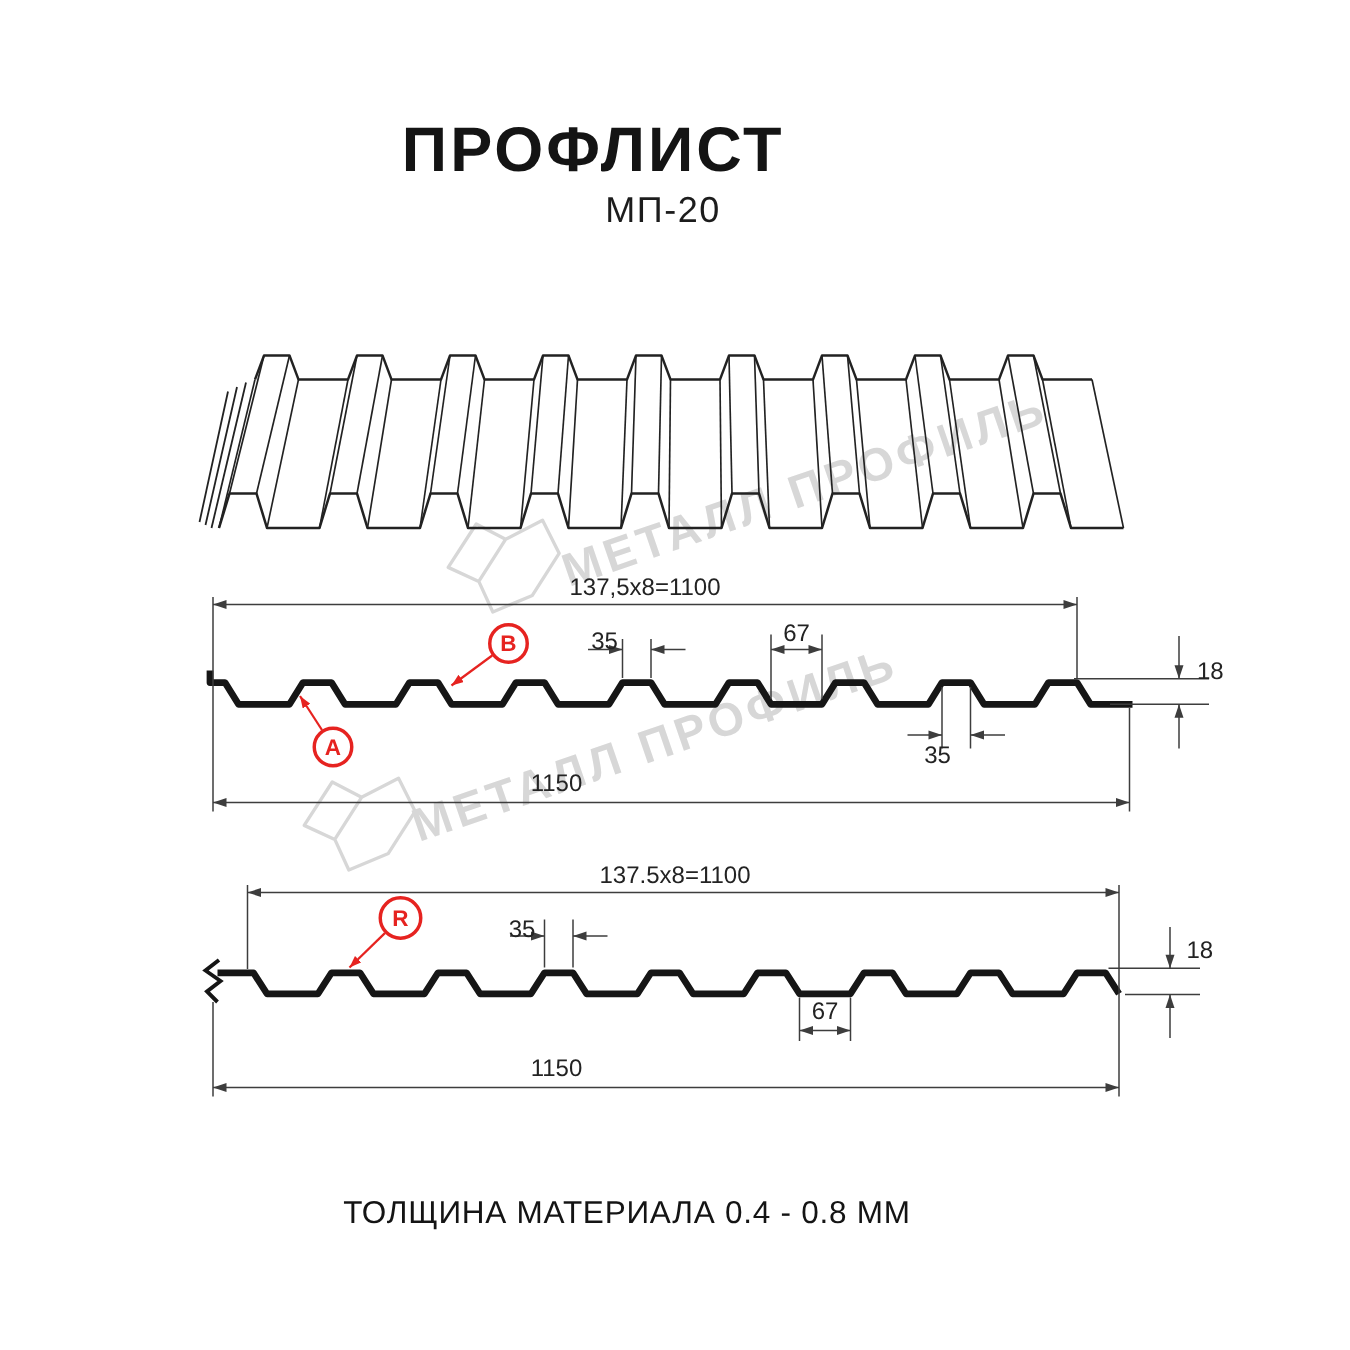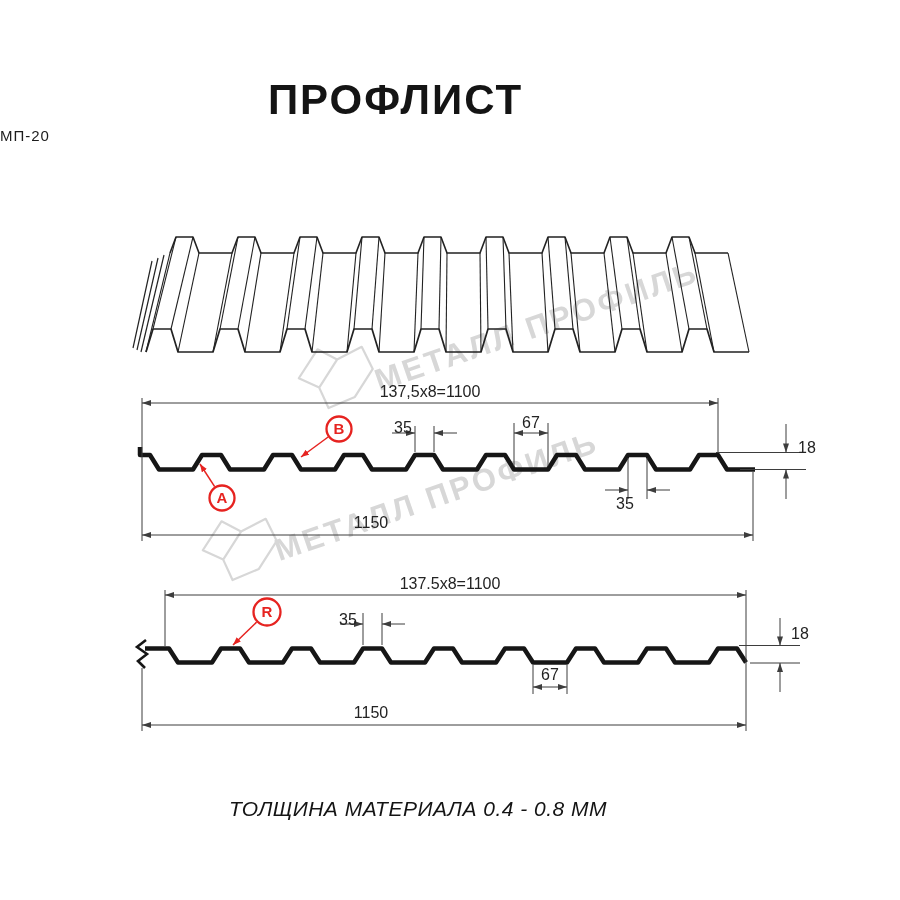--- a/index.html
+++ b/index.html
@@ -1,23 +1,23 @@
 <!DOCTYPE html>
 <html><head>
 <meta charset="utf-8">
 <style>
   html,body{margin:0;padding:0;background:#fff;}
   .page{position:relative;width:900px;height:900px;background:#fff;overflow:hidden;
         font-family:"Liberation Sans",sans-serif;}
   .title{position:absolute;top:76px;left:0;width:791px;text-align:center;
          font-size:42px;font-weight:800;letter-spacing:2px;color:#141414;}
-  .subtitle{position:absolute;top:127px;left:0;width:884px;text-align:left;
-         font-size:15px;font-weight:500;letter-spacing:1px;color:#1c1c1c;}
+  .subtitle{position:absolute;top:127px;left:0;width:884px;text-align:center;
+         font-size:24px;font-weight:500;letter-spacing:1px;color:#1c1c1c;}
   .footer{position:absolute;top:797px;left:0;width:836px;text-align:center;
-         font-size:21px;font-weight:500;letter-spacing:0.5px;color:#141414;font-style:italic;}
+         font-size:21px;font-weight:500;letter-spacing:0.5px;color:#141414;}
   svg{position:absolute;top:0;left:0;}
   .dimtxt{font-family:"Liberation Sans",sans-serif;font-size:16px;fill:#232323;}
   .mktxt{font-family:"Liberation Sans",sans-serif;font-size:15px;font-weight:700;}
   .wmtxt{font-family:"Liberation Sans",sans-serif;font-size:31px;font-weight:700;letter-spacing:3px;}
 </style>
 </head>
 <body>
 
 <div class="page">
   <div class="title">ПРОФЛИСТ</div>

